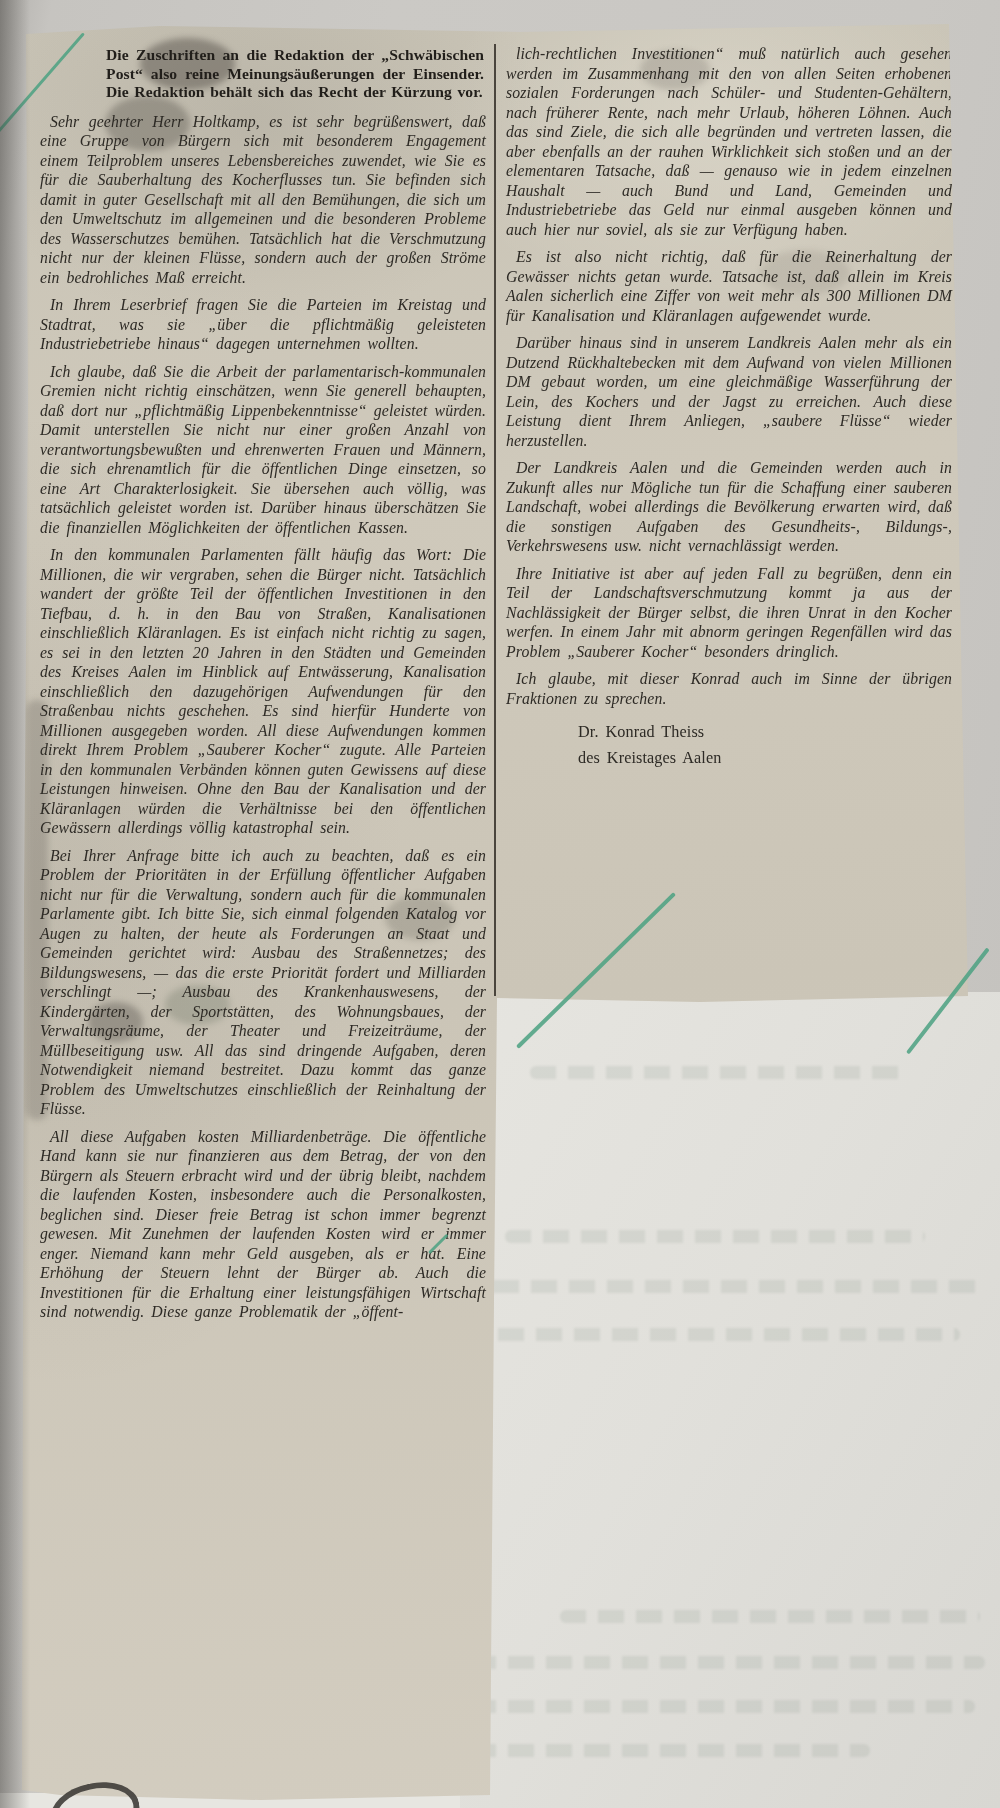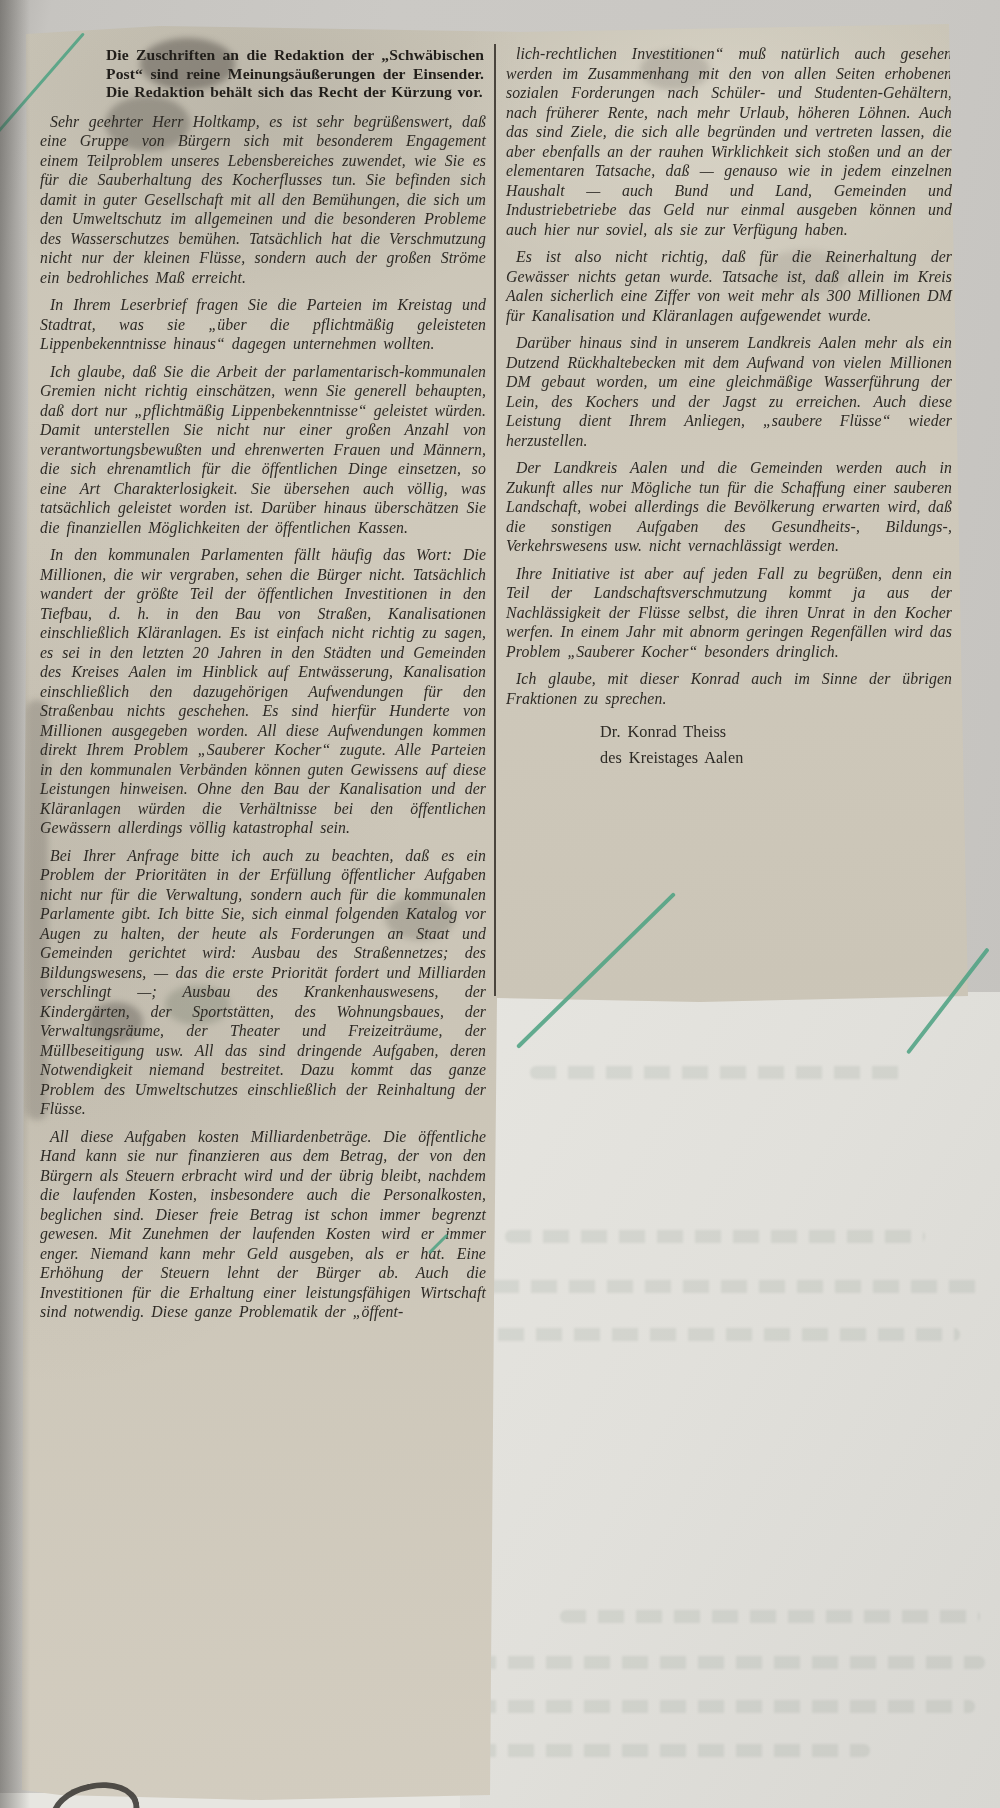--- a/index.html
+++ b/index.html
@@ -33,21 +33,21 @@
   .col{position:absolute;top:44px;width:446px;color:#2d2a25;font-size:15.8px;line-height:19.5px;
        text-align:justify;word-spacing:.18em;letter-spacing:.1px;}
   .col-left{left:40px;}
   .col-right{left:506px;}
   .par{margin:0 0 8px 0;text-indent:10px;font-style:italic;}
   .col [data-name="paragraph"]:last-child{margin-bottom:0;}
   .editor-note{font-weight:bold;color:#211e1a;width:378px;margin:2px 0 10px 66px;
        font-size:15.6px;line-height:18.6px;text-align:justify;word-spacing:.1em;}
   .headline{font-weight:bold;color:#242019;font-size:24.5px;line-height:28px;
        margin:2px 0 12px 52px;letter-spacing:.4px;word-spacing:.08em;white-space:nowrap;}
-  .signature{margin-top:12px;margin-left:94px;font-size:16.2px;line-height:25.5px;color:#2d2a25;}
+  .signature{margin-top:12px;margin-left:72px;font-size:16.2px;line-height:25.5px;color:#2d2a25;}
   .signature div{white-space:nowrap;}
   
   .green{position:absolute;background:#4ba181;opacity:.85;border-radius:2px;transform-origin:left top;}
   
   .pen-loop{position:absolute;left:50px;top:1783px;width:78px;height:46px;border:6px solid #403e3a;
        border-radius:50%;border-bottom-color:transparent;transform:rotate(-12deg);opacity:.9;}
 </style>
 </head>
 <body>
 
@@ -73,38 +73,38 @@
     <div class="stain" style="left:640px;top:50px;width:70px;height:40px;background:rgba(70,65,60,.18);" data-name="stain"></div>
     <div class="stain" style="left:88px;top:1002px;width:55px;height:40px;background:rgba(50,48,42,.30);" data-name="stain"></div>
     <div class="stain" style="left:165px;top:985px;width:65px;height:40px;background:rgba(75,85,70,.22);" data-name="stain"></div>
     <div class="stain" style="left:385px;top:895px;width:70px;height:45px;background:rgba(60,58,50,.20);" data-name="stain"></div>
     <div class="stain" style="left:26px;top:700px;width:22px;height:420px;background:rgba(70,65,58,.22);border-radius:10px;" data-name="stain"></div>
     <div class="stain" style="left:760px;top:250px;width:90px;height:45px;background:rgba(80,76,68,.12);" data-name="stain"></div>
 
     <div class="divider" data-name="column-divider"></div>
 
     <div class="col col-left" data-name="left-column">
-      <div class="editor-note" data-name="editor-note">Die Zuschriften an die Redaktion der „Schwäbischen Post“ sind reine Meinungsäußerungen der Einsender. Die Redaktion behält sich das Recht der Kürzung vor.</div>
+      <div class="editor-note" data-name="editor-note">Die Zuschriften an die Redaktion der „Schwäbischen Post“ also reine Meinungsäußerungen der Einsender. Die Redaktion behält sich das Recht der Kürzung vor.</div>
       <div data-name="left-column-paragraphs">
           <p class="par" data-name="paragraph">Sehr geehrter Herr Holtkamp, es ist sehr begrüßenswert, daß eine Gruppe von Bürgern sich mit besonderem Engagement einem Teilproblem unseres Lebensbereiches zuwendet, wie Sie es für die Sauberhaltung des Kocherflusses tun. Sie befinden sich damit in guter Gesellschaft mit all den Bemühungen, die sich um den Umweltschutz im allgemeinen und die besonderen Probleme des Wasserschutzes bemühen. Tatsächlich hat die Verschmutzung nicht nur der kleinen Flüsse, sondern auch der großen Ströme ein bedrohliches Maß erreicht.</p>
-          <p class="par" data-name="paragraph">In Ihrem Leserbrief fragen Sie die Parteien im Kreistag und Stadtrat, was sie „über die pflichtmäßig geleisteten Lippenbekenntnisse hinaus“ dagegen unternehmen wollten.</p>
+          <p class="par" data-name="paragraph">In Ihrem Leserbrief fragen Sie die Parteien im Kreistag und Stadtrat, was sie „über die pflichtmäßig geleisteten Industriebetriebe hinaus“ dagegen unternehmen wollten.</p>
           <p class="par" data-name="paragraph">Ich glaube, daß Sie die Arbeit der parlamentarisch-kommunalen Gremien nicht richtig einschätzen, wenn Sie generell behaupten, daß dort nur „pflichtmäßig Lippenbekenntnisse“ geleistet würden. Damit unterstellen Sie nicht nur einer großen Anzahl von verantwortungsbewußten und ehrenwerten Frauen und Männern, die sich ehrenamtlich für die öffentlichen Dinge einsetzen, so eine Art Charakterlosigkeit. Sie übersehen auch völlig, was tatsächlich geleistet worden ist. Darüber hinaus überschätzen Sie die finanziellen Möglichkeiten der öffentlichen Kassen.</p>
           <p class="par" data-name="paragraph">In den kommunalen Parlamenten fällt häufig das Wort: Die Millionen, die wir vergraben, sehen die Bürger nicht. Tatsächlich wandert der größte Teil der öffentlichen Investitionen in den Tiefbau, d. h. in den Bau von Straßen, Kanalisationen einschließlich Kläranlagen. Es ist einfach nicht richtig zu sagen, es sei in den letzten 20 Jahren in den Städten und Gemeinden des Kreises Aalen im Hinblick auf Entwässerung, Kanalisation einschließlich den dazugehörigen Aufwendungen für den Straßenbau nichts geschehen. Es sind hierfür Hunderte von Millionen ausgegeben worden. All diese Aufwendungen kommen direkt Ihrem Problem „Sauberer Kocher“ zugute. Alle Parteien in den kommunalen Verbänden können guten Gewissens auf diese Leistungen hinweisen. Ohne den Bau der Kanalisation und der Kläranlagen würden die Verhältnisse bei den öffentlichen Gewässern allerdings völlig katastrophal sein.</p>
           <p class="par" data-name="paragraph">Bei Ihrer Anfrage bitte ich auch zu beachten, daß es ein Problem der Prioritäten in der Erfüllung öffentlicher Aufgaben nicht nur für die Verwaltung, sondern auch für die kommunalen Parlamente gibt. Ich bitte Sie, sich einmal folgenden Katalog vor Augen zu halten, der heute als Forderungen an Staat und Gemeinden gerichtet wird: Ausbau des Straßennetzes; des Bildungswesens, — das die erste Priorität fordert und Milliarden verschlingt —; Ausbau des Krankenhauswesens, der Kindergärten, der Sportstätten, des Wohnungsbaues, der Verwaltungsräume, der Theater und Freizeiträume, der Müllbeseitigung usw. All das sind dringende Aufgaben, deren Notwendigkeit niemand bestreitet. Dazu kommt das ganze Problem des Umweltschutzes einschließlich der Reinhaltung der Flüsse.</p>
           <p class="par" data-name="paragraph">All diese Aufgaben kosten Milliardenbeträge. Die öffentliche Hand kann sie nur finanzieren aus dem Betrag, der von den Bürgern als Steuern erbracht wird und der übrig bleibt, nachdem die laufenden Kosten, insbesondere auch die Personalkosten, beglichen sind. Dieser freie Betrag ist schon immer begrenzt gewesen. Mit Zunehmen der laufenden Kosten wird er immer enger. Niemand kann mehr Geld ausgeben, als er hat. Eine Erhöhung der Steuern lehnt der Bürger ab. Auch die Investitionen für die Erhaltung einer leistungsfähigen Wirtschaft sind notwendig. Diese ganze Problematik der „öffent-</p>
         </div>
     </div>
 
     <div class="col col-right" data-name="right-column">
       <div data-name="right-column-paragraphs">
           <p class="par" data-name="paragraph">lich-rechtlichen Investitionen“ muß natürlich auch gesehen werden im Zusammenhang mit den von allen Seiten erhobenen sozialen Forderungen nach Schüler- und Studenten-Gehältern, nach früherer Rente, nach mehr Urlaub, höheren Löhnen. Auch das sind Ziele, die sich alle begründen und vertreten lassen, die aber ebenfalls an der rauhen Wirklichkeit sich stoßen und an der elementaren Tatsache, daß — genauso wie in jedem einzelnen Haushalt — auch Bund und Land, Gemeinden und Industriebetriebe das Geld nur einmal ausgeben können und auch hier nur soviel, als sie zur Verfügung haben.</p>
           <p class="par" data-name="paragraph">Es ist also nicht richtig, daß für die Reinerhaltung der Gewässer nichts getan wurde. Tatsache ist, daß allein im Kreis Aalen sicherlich eine Ziffer von weit mehr als 300 Millionen DM für Kanalisation und Kläranlagen aufgewendet wurde.</p>
           <p class="par" data-name="paragraph">Darüber hinaus sind in unserem Landkreis Aalen mehr als ein Dutzend Rückhaltebecken mit dem Aufwand von vielen Millionen DM gebaut worden, um eine gleichmäßige Wasserführung der Lein, des Kochers und der Jagst zu erreichen. Auch diese Leistung dient Ihrem Anliegen, „saubere Flüsse“ wieder herzustellen.</p>
           <p class="par" data-name="paragraph">Der Landkreis Aalen und die Gemeinden werden auch in Zukunft alles nur Mögliche tun für die Schaffung einer sauberen Landschaft, wobei allerdings die Bevölkerung erwarten wird, daß die sonstigen Aufgaben des Gesundheits-, Bildungs-, Verkehrswesens usw. nicht vernachlässigt werden.</p>
-          <p class="par" data-name="paragraph">Ihre Initiative ist aber auf jeden Fall zu begrüßen, denn ein Teil der Landschaftsverschmutzung kommt ja aus der Nachlässigkeit der Flüsse selbst, die ihren Unrat in den Kocher werfen. In einem Jahr mit abnorm geringen Regenfällen wird das Problem „Sauberer Kocher“ besonders dringlich.</p>
+          <p class="par" data-name="paragraph">Ihre Initiative ist aber auf jeden Fall zu begrüßen, denn ein Teil der Landschaftsverschmutzung kommt ja aus der Nachlässigkeit der Bürger selbst, die ihren Unrat in den Kocher werfen. In einem Jahr mit abnorm geringen Regenfällen wird das Problem „Sauberer Kocher“ besonders dringlich.</p>
           <p class="par" data-name="paragraph">Ich glaube, mit dieser Konrad auch im Sinne der übrigen Fraktionen zu sprechen.</p>
         </div>
       <div class="signature" data-name="signature-block">
         <div data-name="signature-name">Dr. Konrad Theiss</div>
         <div data-name="signature-org">des Kreistages Aalen</div>
       </div>
     </div>
   </div>
 
   <div class="green" style="left:-4px;top:132px;width:132px;height:3px;transform:rotate(-49deg);" data-name="green-pen-mark"></div>

